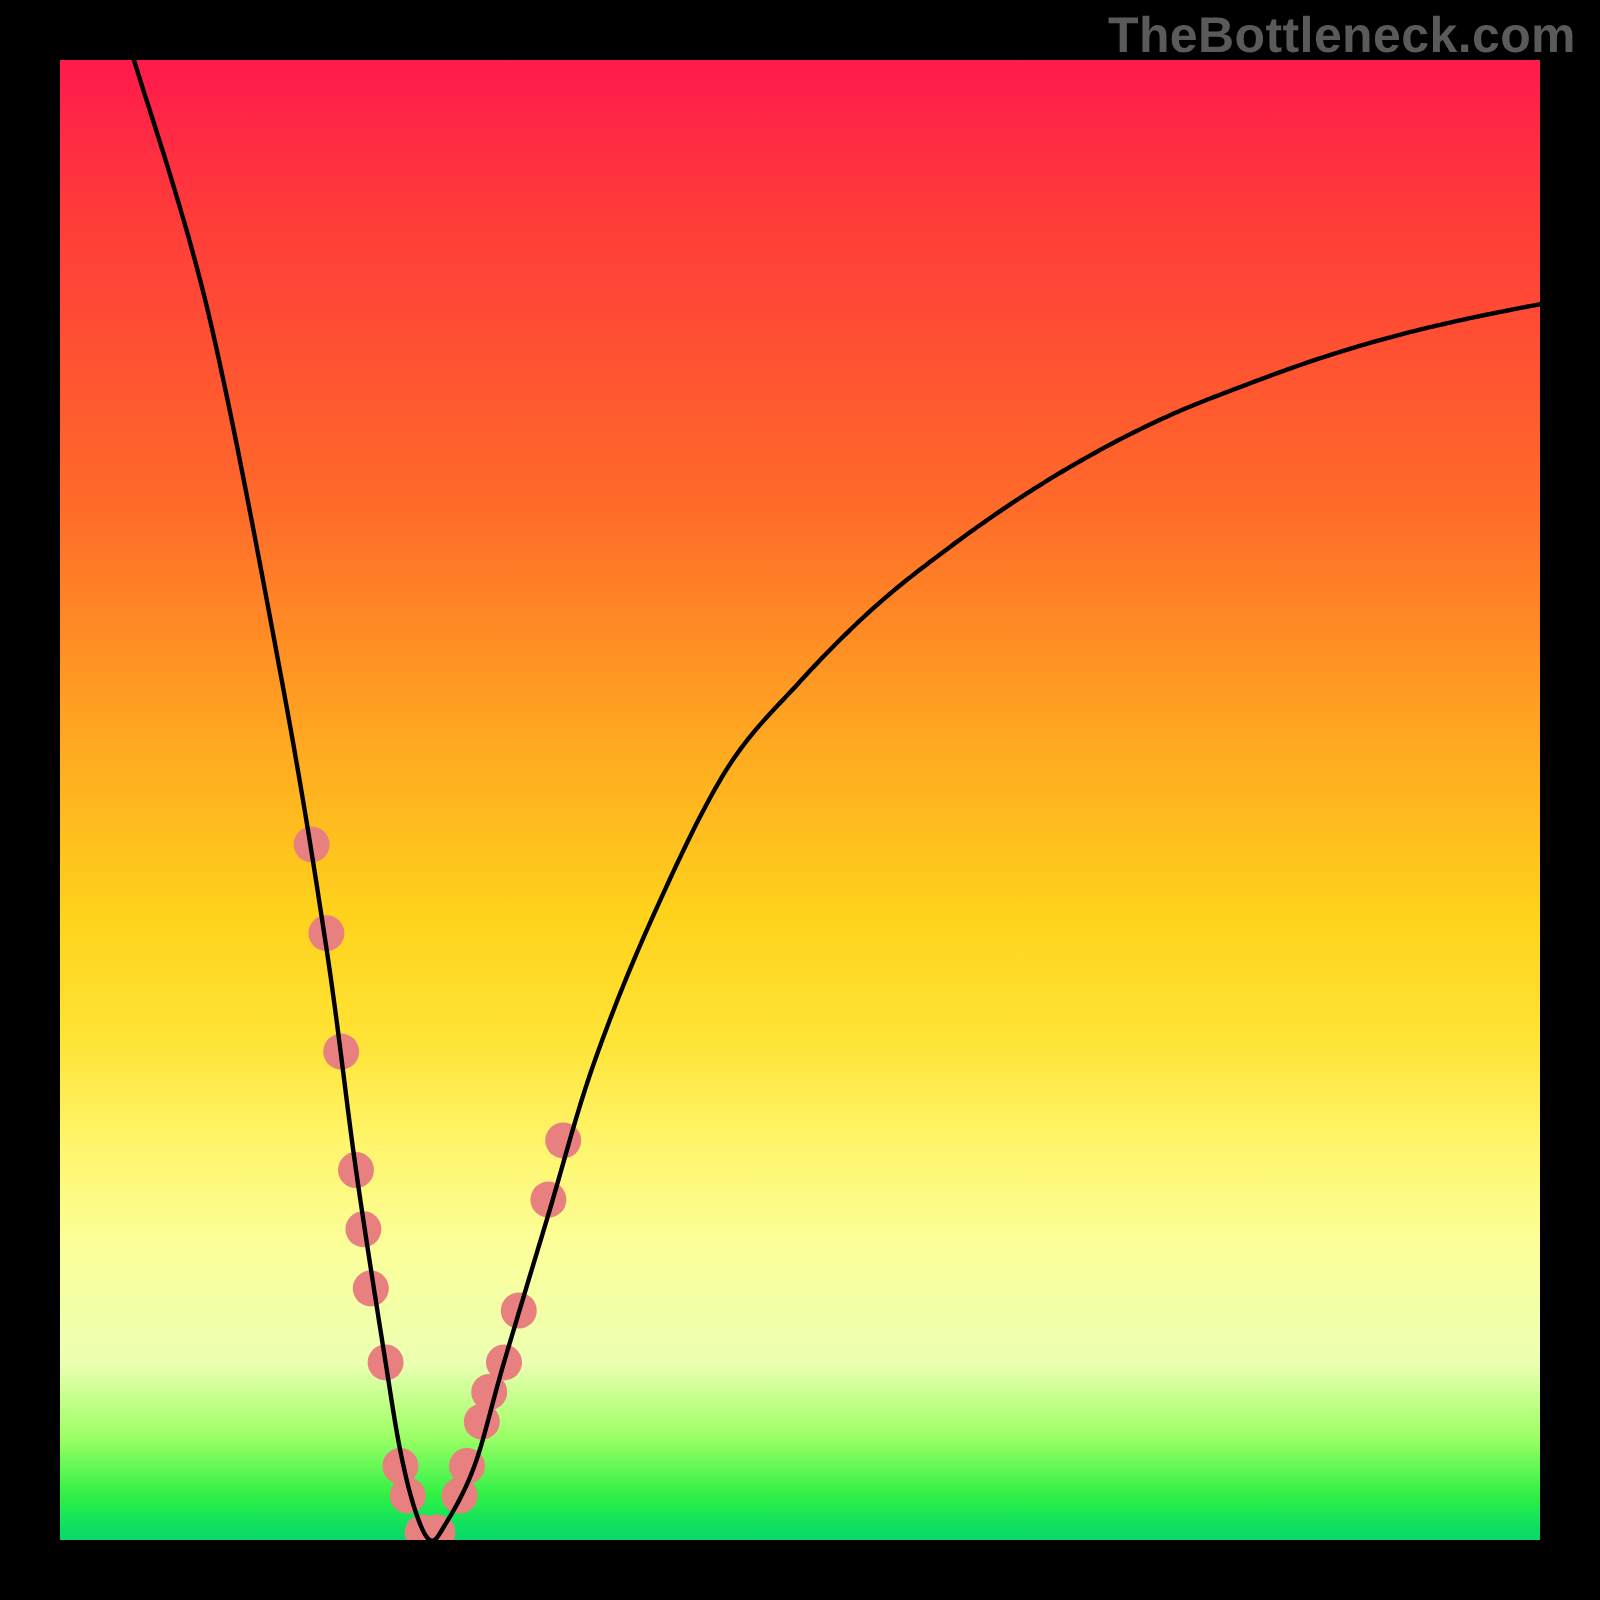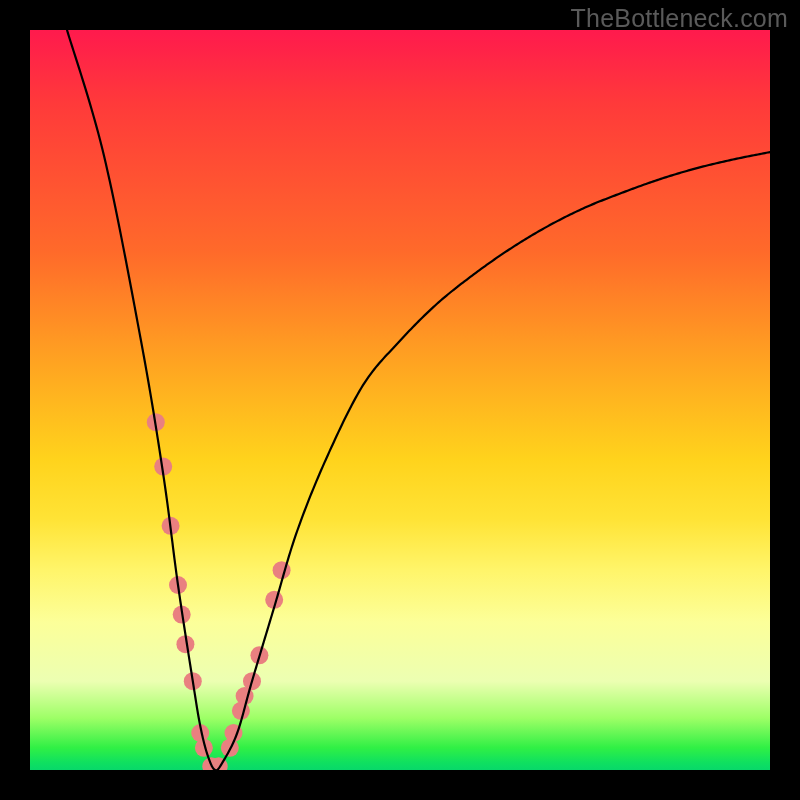--- a/index.html
+++ b/index.html
@@ -42,21 +42,21 @@
       #0fe060 99%,
       #08d86a 100%
     );
   }
   .watermark {
     position: absolute;
     top: 4px;
     right: 12px;
     color: #5a5a5a;
     font-size: 25px;
-    font-weight: 400;
+    font-weight: 700;
     letter-spacing: 0.2px;
     user-select: none;
   }
   svg.curve {
     position: absolute;
     top: 0;
     left: 0;
     width: 740px;
     height: 740px;
   }

